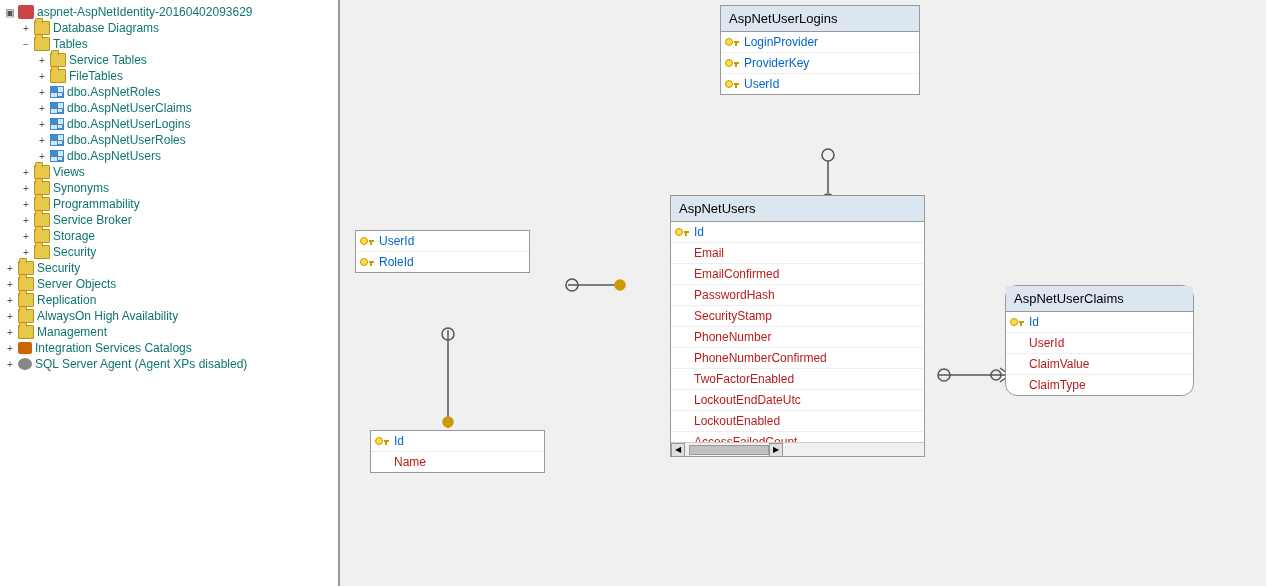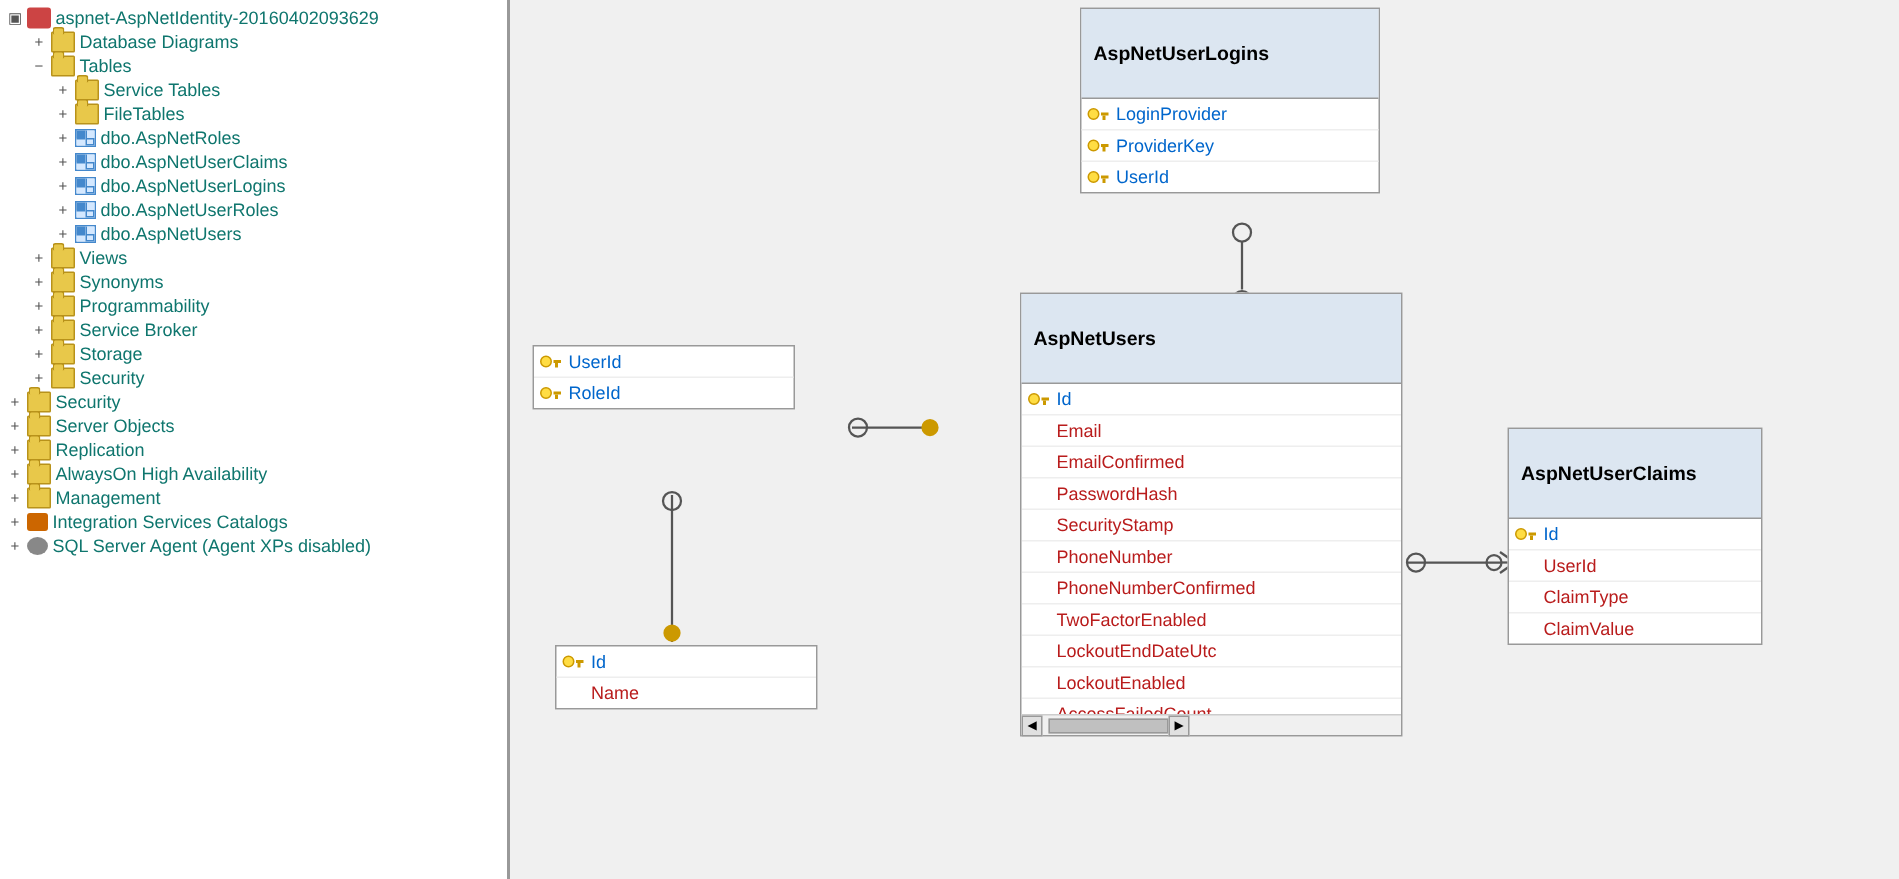--- a/index.html
+++ b/index.html
@@ -82,23 +82,23 @@
 
     
     .db-box {
       position: absolute;
       background: #fff;
       border: 1px solid #999;
       min-width: 140px;
     }
     .db-box-header {
       background: #dce6f1;
-      font-weight: bold;
+      font-weight: normal;
       font-size: 13px;
-      padding: 22px 8px;
+      padding: 5px 8px;
       border-bottom: 1px solid #999;
       color: #000;
     }
     .db-box-body {
       padding: 0;
     }
     .db-field {
       display: flex;
       align-items: center;
       padding: 3px 4px;
@@ -395,21 +395,21 @@
         <span class="key-icon">
           <span class="key-circle"></span>
           <span class="key-shaft"></span>
           <span class="key-teeth"></span>
         </span>
         UserId
       </div>
     </div>
   </div>
 
-  <div class="db-box" style="left:340px; top:195px; width:255px;">
+  <div class="db-box" style="left:330px; top:195px; width:255px;">
     <div class="db-box-header">AspNetUsers</div>
     <div class="db-box-scrollable">
       <div class="db-field">
         <span class="key-icon">
           <span class="key-circle"></span>
           <span class="key-shaft"></span>
           <span class="key-teeth"></span>
         </span>
         Id
       </div>
@@ -463,30 +463,30 @@
         </span>
         Id
       </div>
       <div class="db-field plain">
         <span style="width:19px;display:inline-block;flex-shrink:0;"></span>
         Name
       </div>
     </div>
   </div>
 
-  <div class="db-box" style="left:665px; top:285px; width:170px;">
+  <div class="db-box" style="left:665px; top:285px; width:189px;border-radius:12px;">
     <div class="db-box-header">AspNetUserClaims</div>
     <div class="db-box-body">
       <div class="db-field">
         <span class="key-icon">
           <span class="key-circle"></span>
           <span class="key-shaft"></span>
           <span class="key-teeth"></span>
         </span>
         Id
       </div>
       <div class="db-field plain"><span style="width:19px;display:inline-block;flex-shrink:0;"></span>UserId</div>
+      <div class="db-field plain"><span style="width:19px;display:inline-block;flex-shrink:0;"></span>ClaimValue</div>
       <div class="db-field plain"><span style="width:19px;display:inline-block;flex-shrink:0;"></span>ClaimType</div>
-      <div class="db-field plain"><span style="width:19px;display:inline-block;flex-shrink:0;"></span>ClaimValue</div>
     </div>
   </div>
 
 </div>
 
 </body></html>

